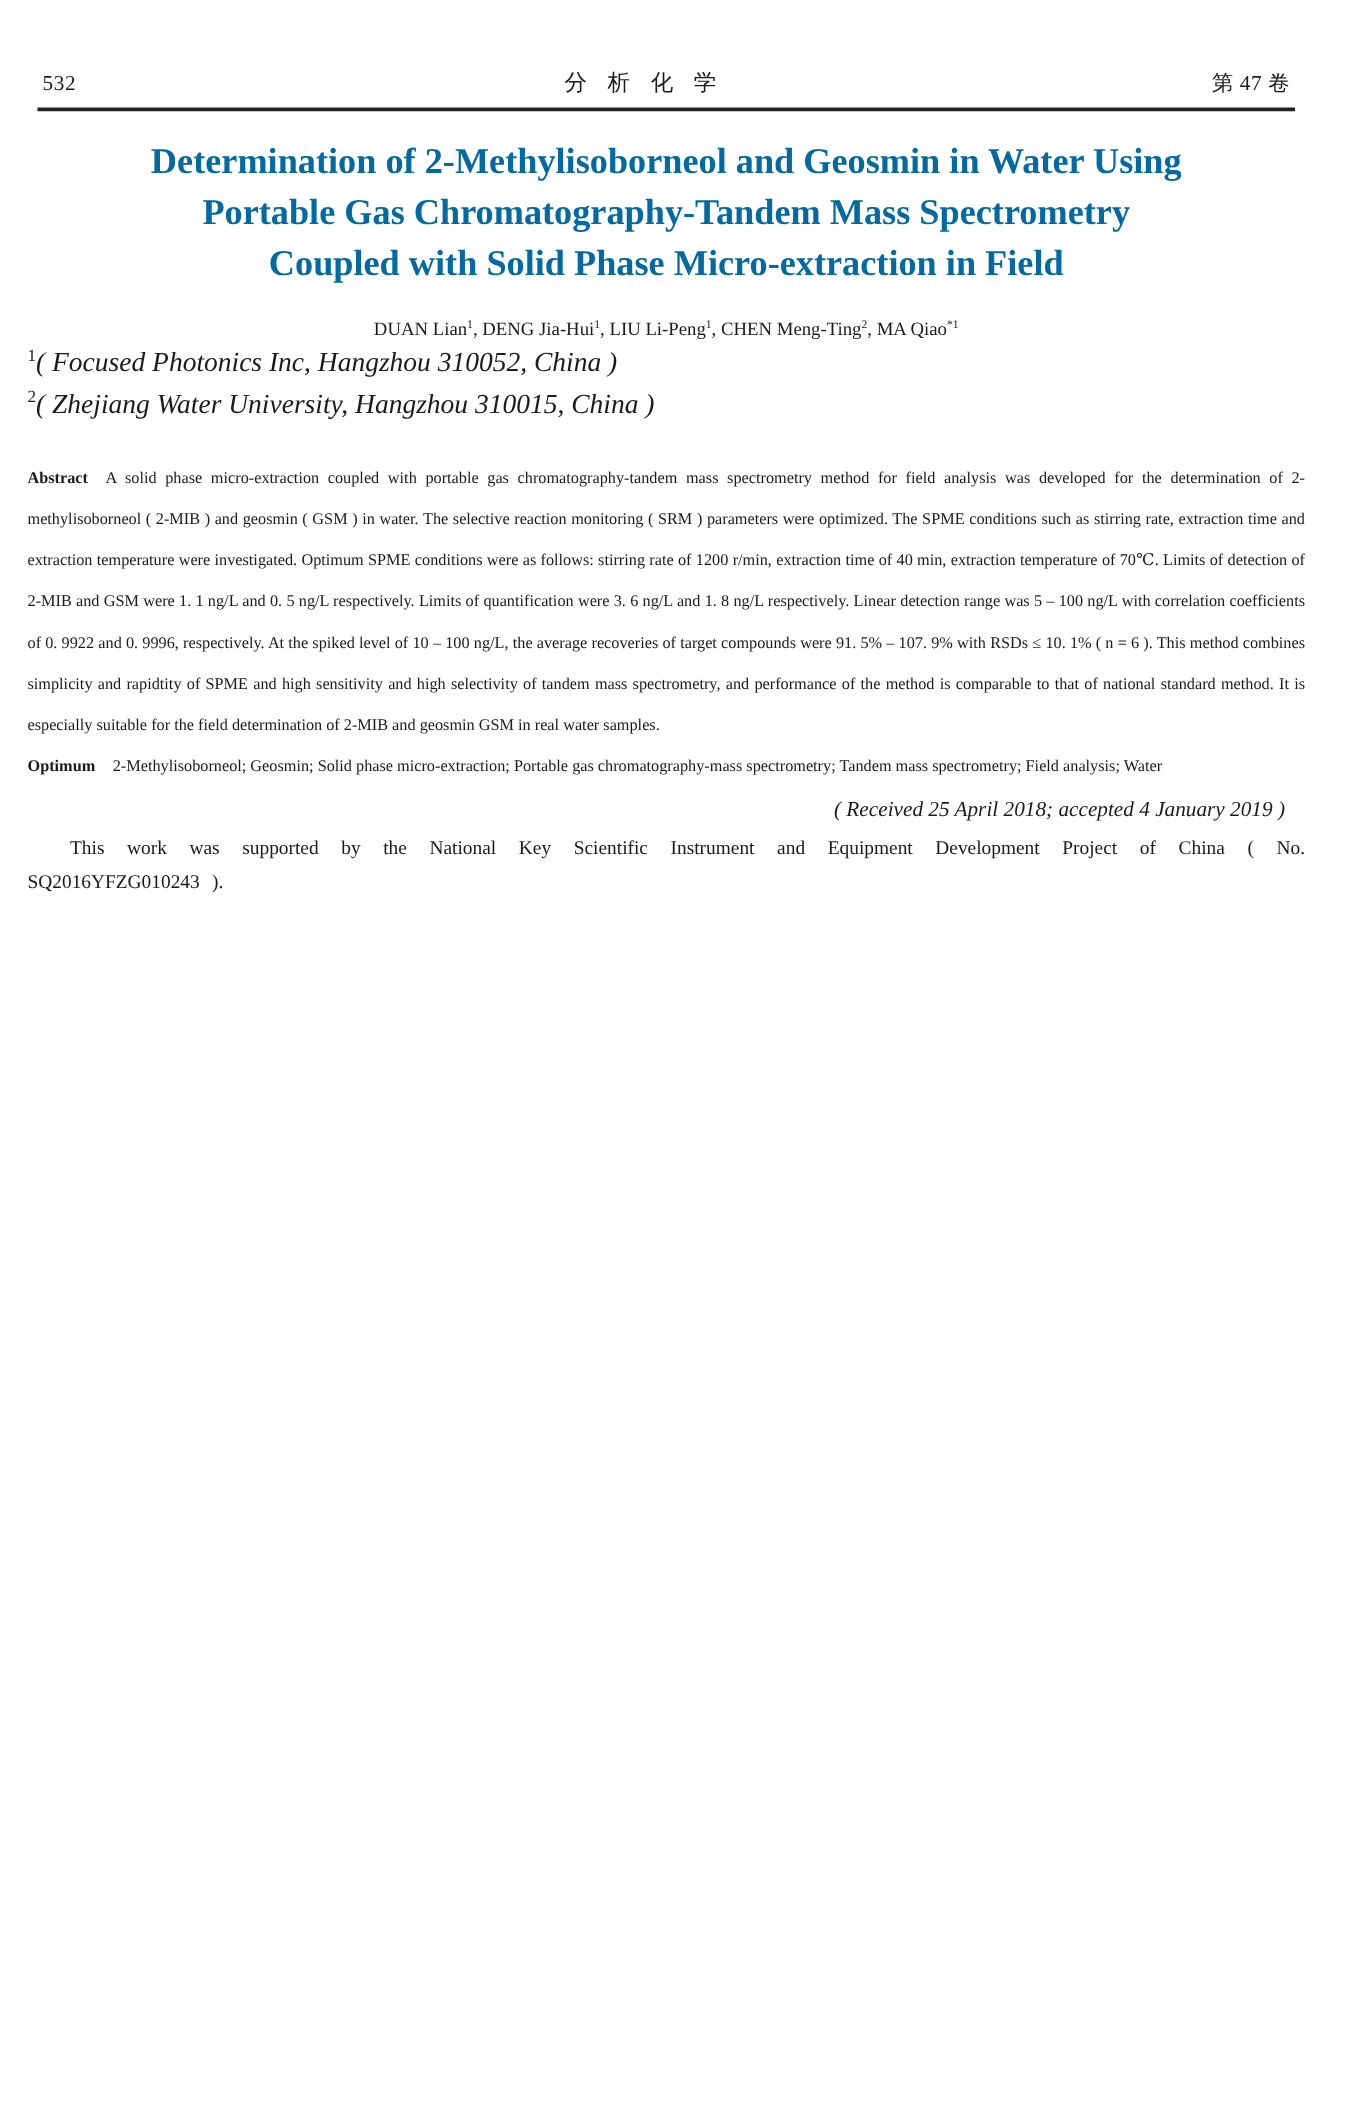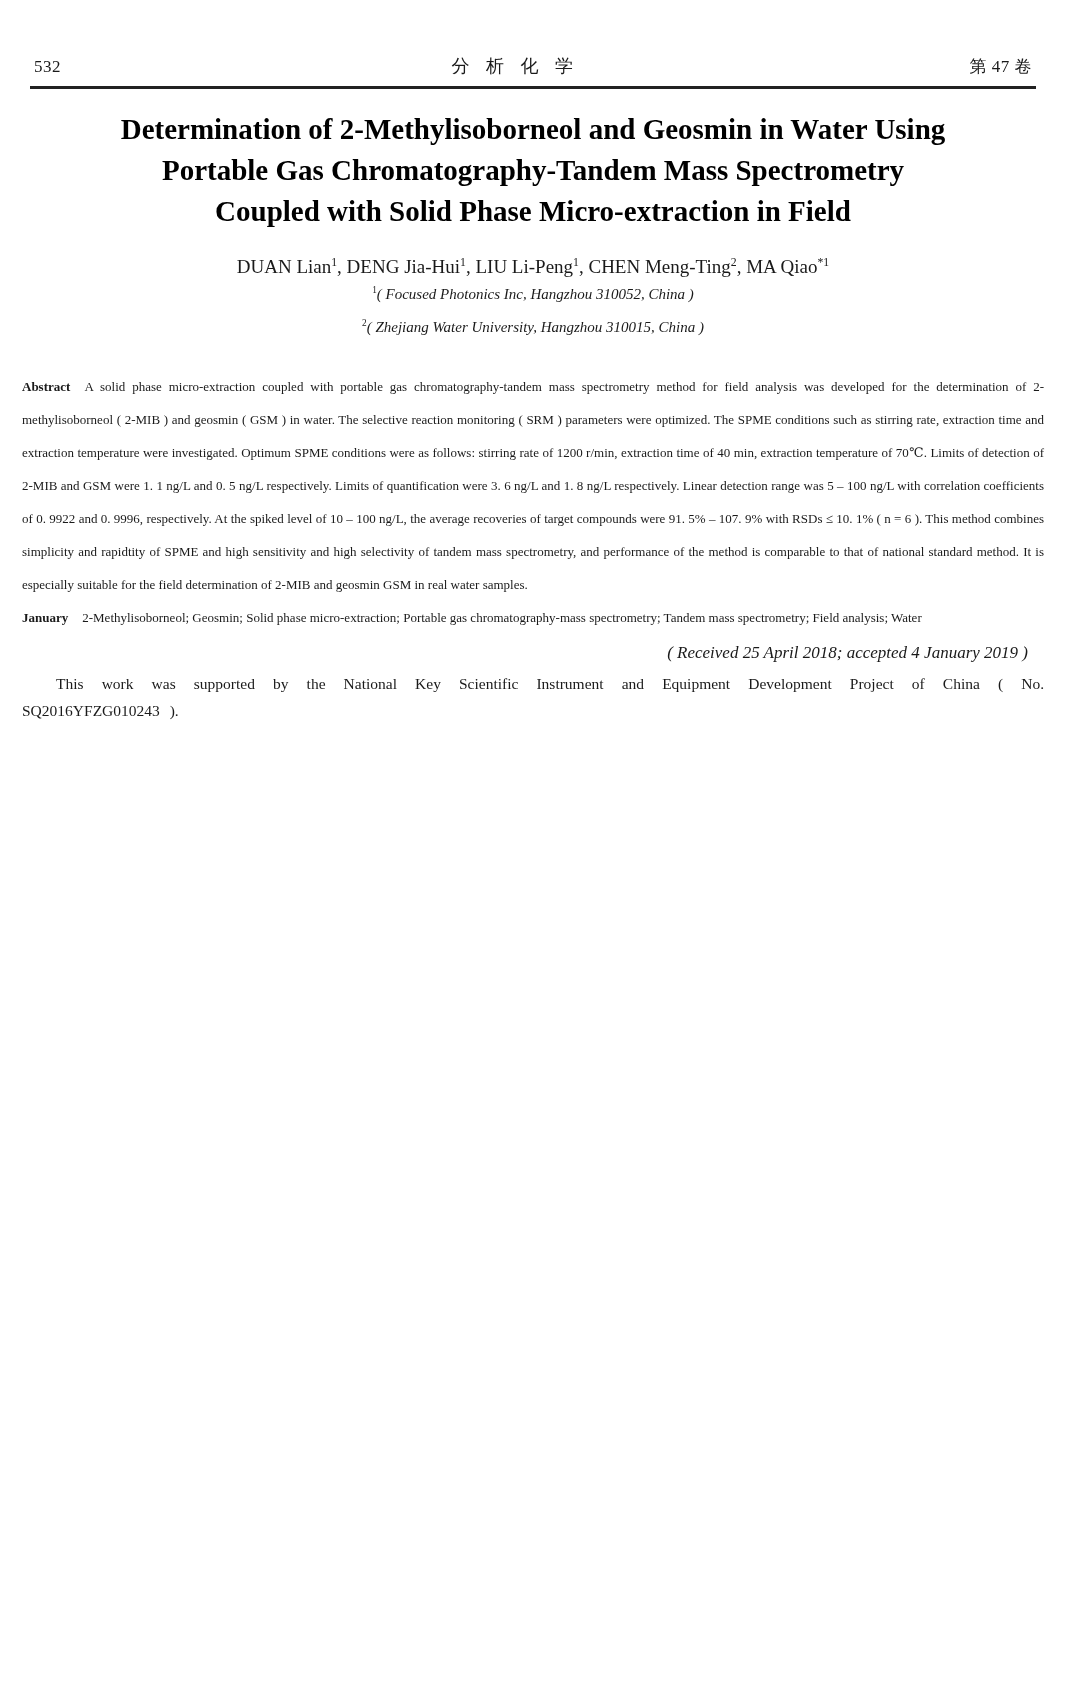--- a/index.html
+++ b/index.html
@@ -36,37 +36,37 @@
     border-top: 3px solid #222222;
     margin: 8px 8px 0 8px;
   }
   
   .article-title {
     margin-top: 20px;
     text-align: center;
     font-weight: bold;
     font-size: 29px;
     line-height: 41px;
-    color: #000000;
+    color: #0369a1;
   }
   
   .authors {
     margin-top: 24px;
     text-align: center;
-    font-size: 19px;
+    font-size: 15px;
   }
   sup {
     font-size: 0.62em;
     vertical-align: super;
     line-height: 0;
   }
   .affiliation {
-    text-align: center;
+    text-align: left;
     font-style: italic;
-    font-size: 15px;
+    font-size: 22px;
     line-height: 33px;
   }
   .affiliation:first-of-type { margin-top: 2px; }
   .affiliation sup { font-style: normal; }
   
   .abstract, .keywords {
     font-size: 13px;
     line-height: 33px;
     text-align: justify;
   }
@@ -124,20 +124,20 @@
   </div>
   <div class="affiliation">
     <sup>2</sup><span>( Zhejiang Water University, Hangzhou 310015, China )</span>
   </div>
 
   <p class="abstract">
     <span class="para-label">Abstract</span><span>A solid phase micro-extraction coupled with portable gas chromatography-tandem mass spectrometry method for field analysis was developed for the determination of 2-methylisoborneol ( 2-MIB ) and geosmin ( GSM ) in water. The selective reaction monitoring ( SRM ) parameters were optimized. The SPME conditions such as stirring rate, extraction time and extraction temperature were investigated. Optimum SPME conditions were as follows: stirring rate of 1200 r/min, extraction time of 40 min, extraction temperature of 70℃. Limits of detection of 2-MIB and GSM were 1. 1 ng/L and 0. 5 ng/L respectively. Limits of quantification were 3. 6 ng/L and 1. 8 ng/L respectively. Linear detection range was 5 – 100 ng/L with correlation coefficients of 0. 9922 and 0. 9996, respectively. At the spiked level of 10 – 100 ng/L, the average recoveries of target compounds were 91. 5% – 107. 9% with RSDs ≤ 10. 1% ( n = 6 ). This method combines simplicity and rapidtity of SPME and high sensitivity and high selectivity of tandem mass spectrometry, and performance of the method is comparable to that of national standard method. It is especially suitable for the field determination of 2-MIB and geosmin GSM in real water samples.</span>
   </p>
 
   <p class="keywords">
-    <span class="para-label">January</span><span>2-Methylisoborneol; Geosmin; Solid phase micro-extraction; Portable gas chromatography-mass spectrometry; Tandem mass spectrometry; Field analysis; Water</span>
+    <span class="para-label">Optimum</span><span>2-Methylisoborneol; Geosmin; Solid phase micro-extraction; Portable gas chromatography-mass spectrometry; Tandem mass spectrometry; Field analysis; Water</span>
   </p>
 
   <div class="received">( Received 25 April 2018; accepted 4 January 2019 )</div>
 
   <p class="footnote">This work was supported by the National Key Scientific Instrument and Equipment Development Project of China ( No. SQ2016YFZG010243 ).</p>
 
 </div>
 
 </body></html>

